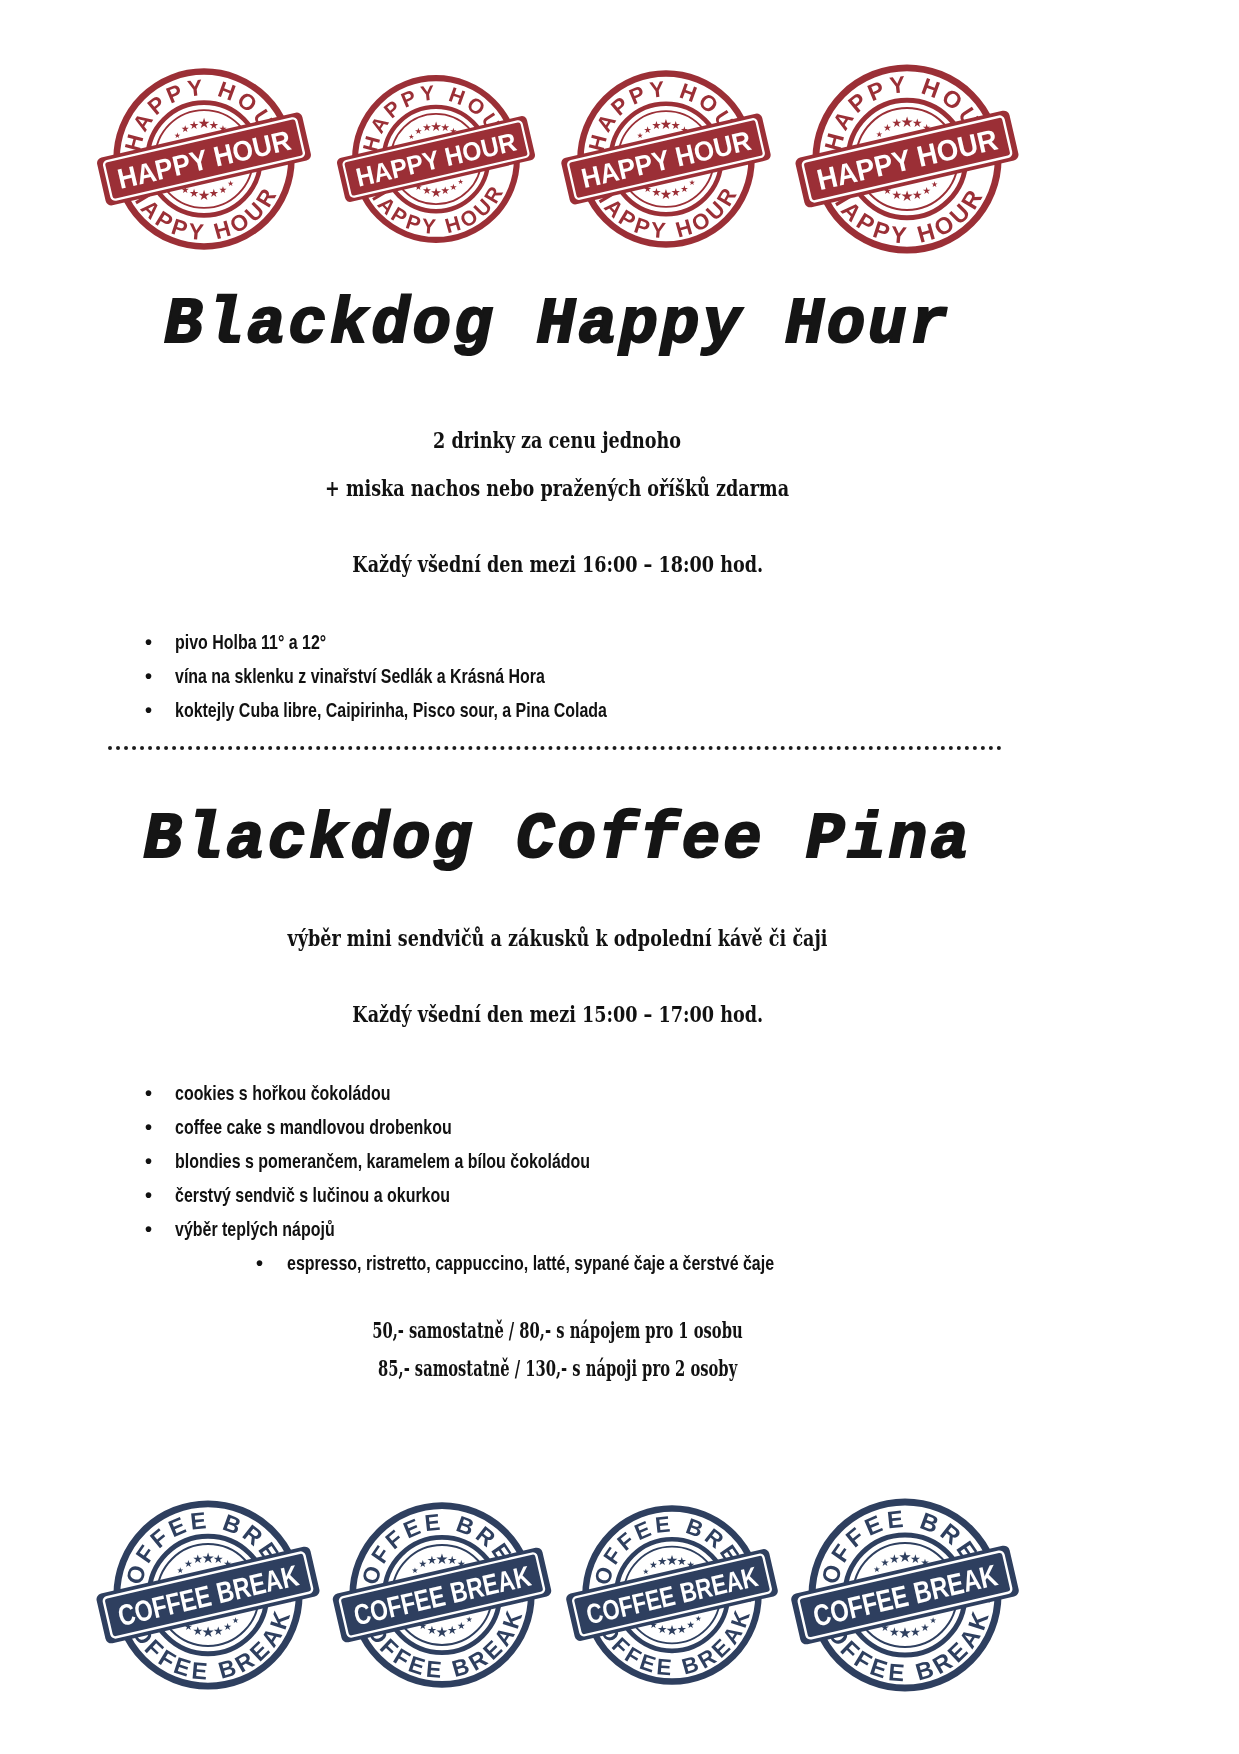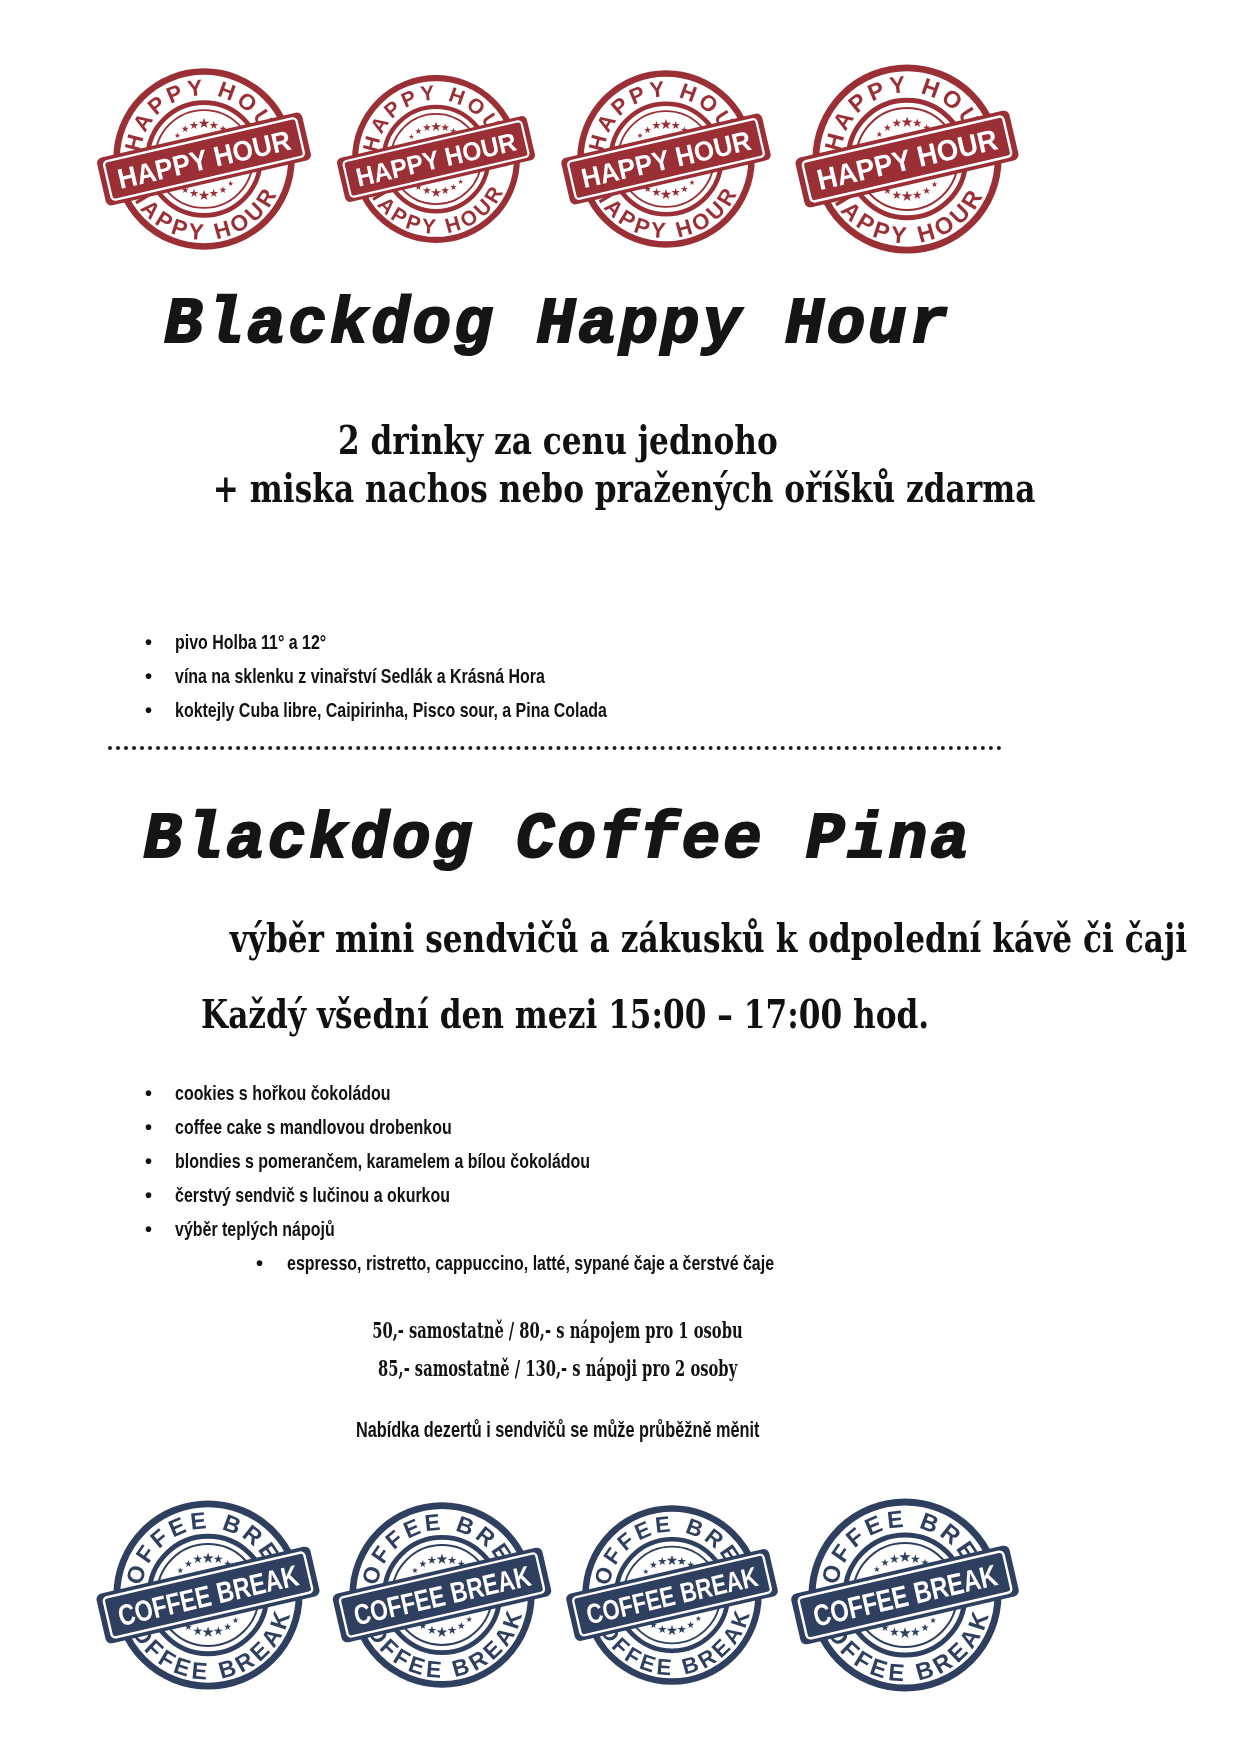--- a/index.html
+++ b/index.html
@@ -42,21 +42,21 @@
     -webkit-text-stroke: 2.2px #151515;
     white-space: nowrap;
   }
   .title-hh { top: 275px; }
   .title-cb { top: 790px; }
 
   
   .slab {
     font-family: "DejaVu Serif", serif;
     font-weight: bold;
-    font-size: 39px;
+    font-size: 22px;
     line-height: 48px;
     text-align: center;
     color: #111111;
   }
   .slab .cond, .price .cond, .note .cond {
     display: inline-block;
     transform-origin: center center;
     white-space: nowrap;
   }
   .slab .cond { transform: scaleX(0.8); }
@@ -258,20 +258,21 @@
       </div>
   </div>
 
   <h1 class="abs script-title title-hh">Blackdog Happy Hour</h1>
 
   <div class="abs offer-block">
     <div class="slab"><span class="cond">2 drinky za cenu jednoho</span></div>
     <div class="slab"><span class="cond">+ miska nachos nebo pražených oříšků zdarma</span></div>
   </div>
 
+  <div class="abs slab hours-hh"><span class="cond">Každý všední den mezi 16:00 – 18:00 hod.</span></div>
 
   <ul class="abs menu-list list-hh">
     <li class="menu-item">
       <span class="bullet-marker">•</span>
       <span class="li-text">pivo Holba 11° a 12°</span>
     </li>
     <li class="menu-item">
       <span class="bullet-marker">•</span>
       <span class="li-text">vína na sklenku z vinařství Sedlák a Krásná Hora</span>
     </li>
@@ -315,21 +316,20 @@
       <span class="li-text">espresso, ristretto, cappuccino, latté, sypané čaje a čerstvé čaje</span>
     </li>
   </ul>
 
   <div class="abs price-block">
     <div class="price"><span class="cond">50,- samostatně / 80,- s nápojem pro 1 osobu</span></div>
     <div class="price"><span class="cond">85,- samostatně / 130,- s nápoji pro 2 osoby</span></div>
   </div>
 
   <div class="abs notes-block">
-    <div class="note"><span class="cond">Nabídka dezertů i sendvičů se může průběžně měnit</span></div>
   </div>
 
   <div class="abs stamp-row stamps-bottom">
     <div class="stamp sz-196">
         <svg viewBox="0 0 200 200" width="100%" height="100%">
     <defs>
       <path id="arcTop4" d="M 36.1,123.3 A 68,68 0 1 1 163.9,123.3" fill="none"></path>
       <path id="arcBot4" d="M 19.2,70.6 A 86,86 0 1 0 180.8,70.6" fill="none"></path>
     </defs>
     <circle cx="100" cy="100" r="93" fill="none" stroke="#2e3f5f" stroke-width="7"></circle>

